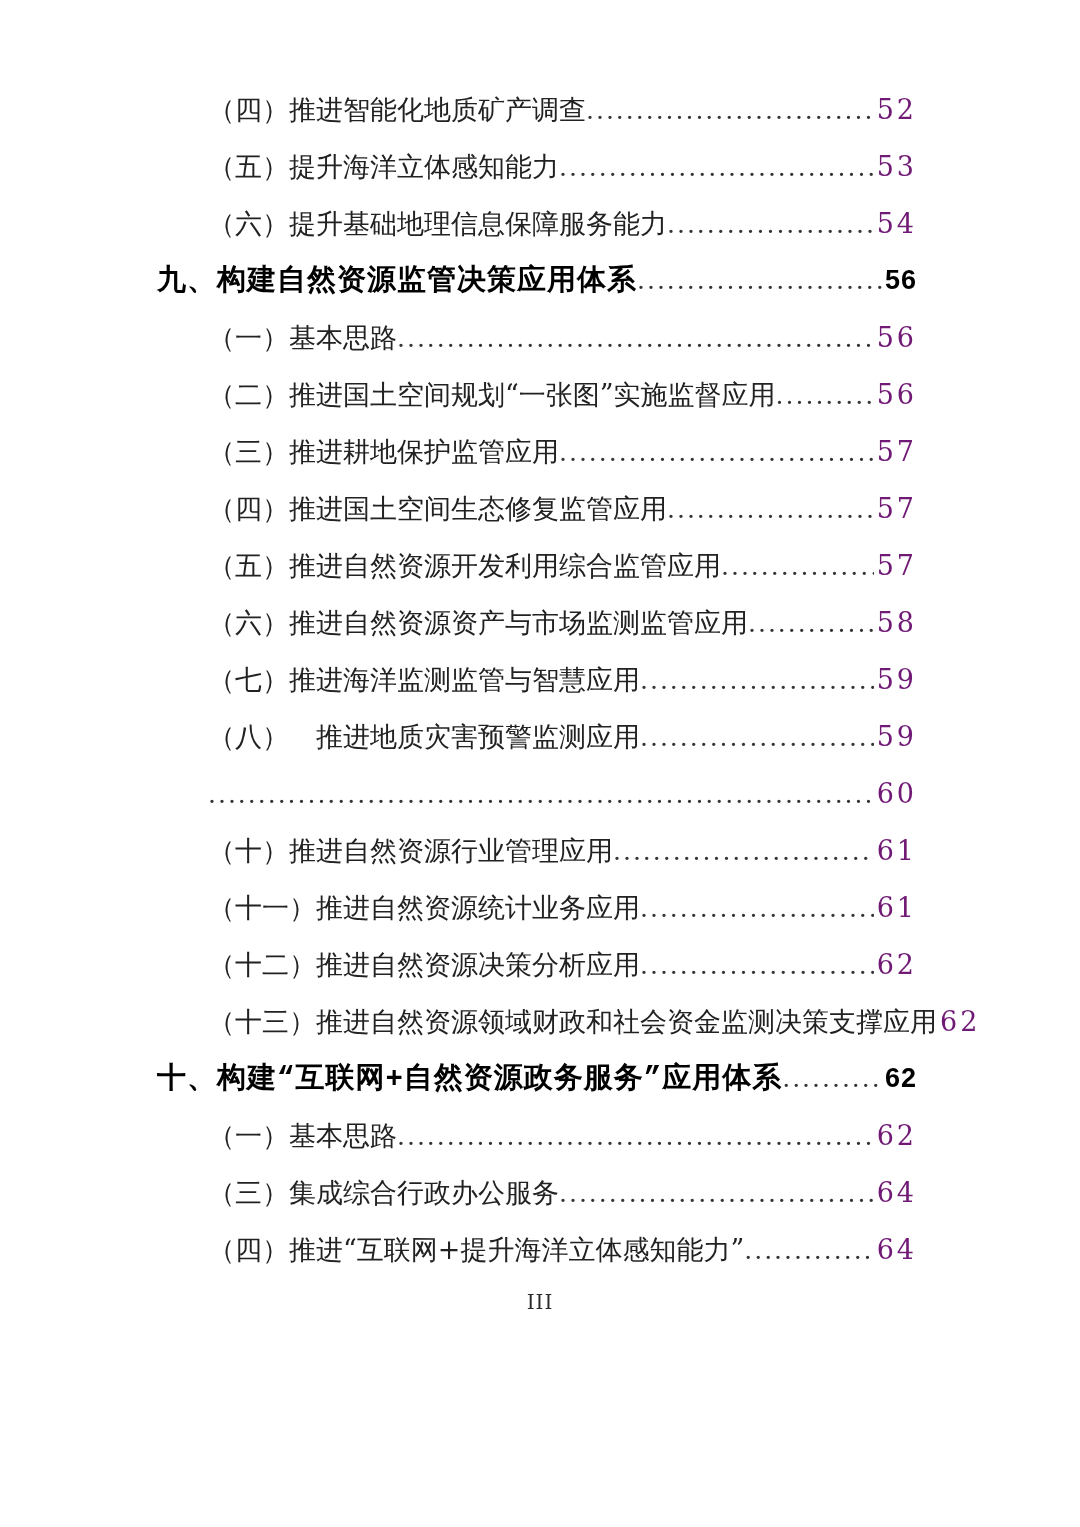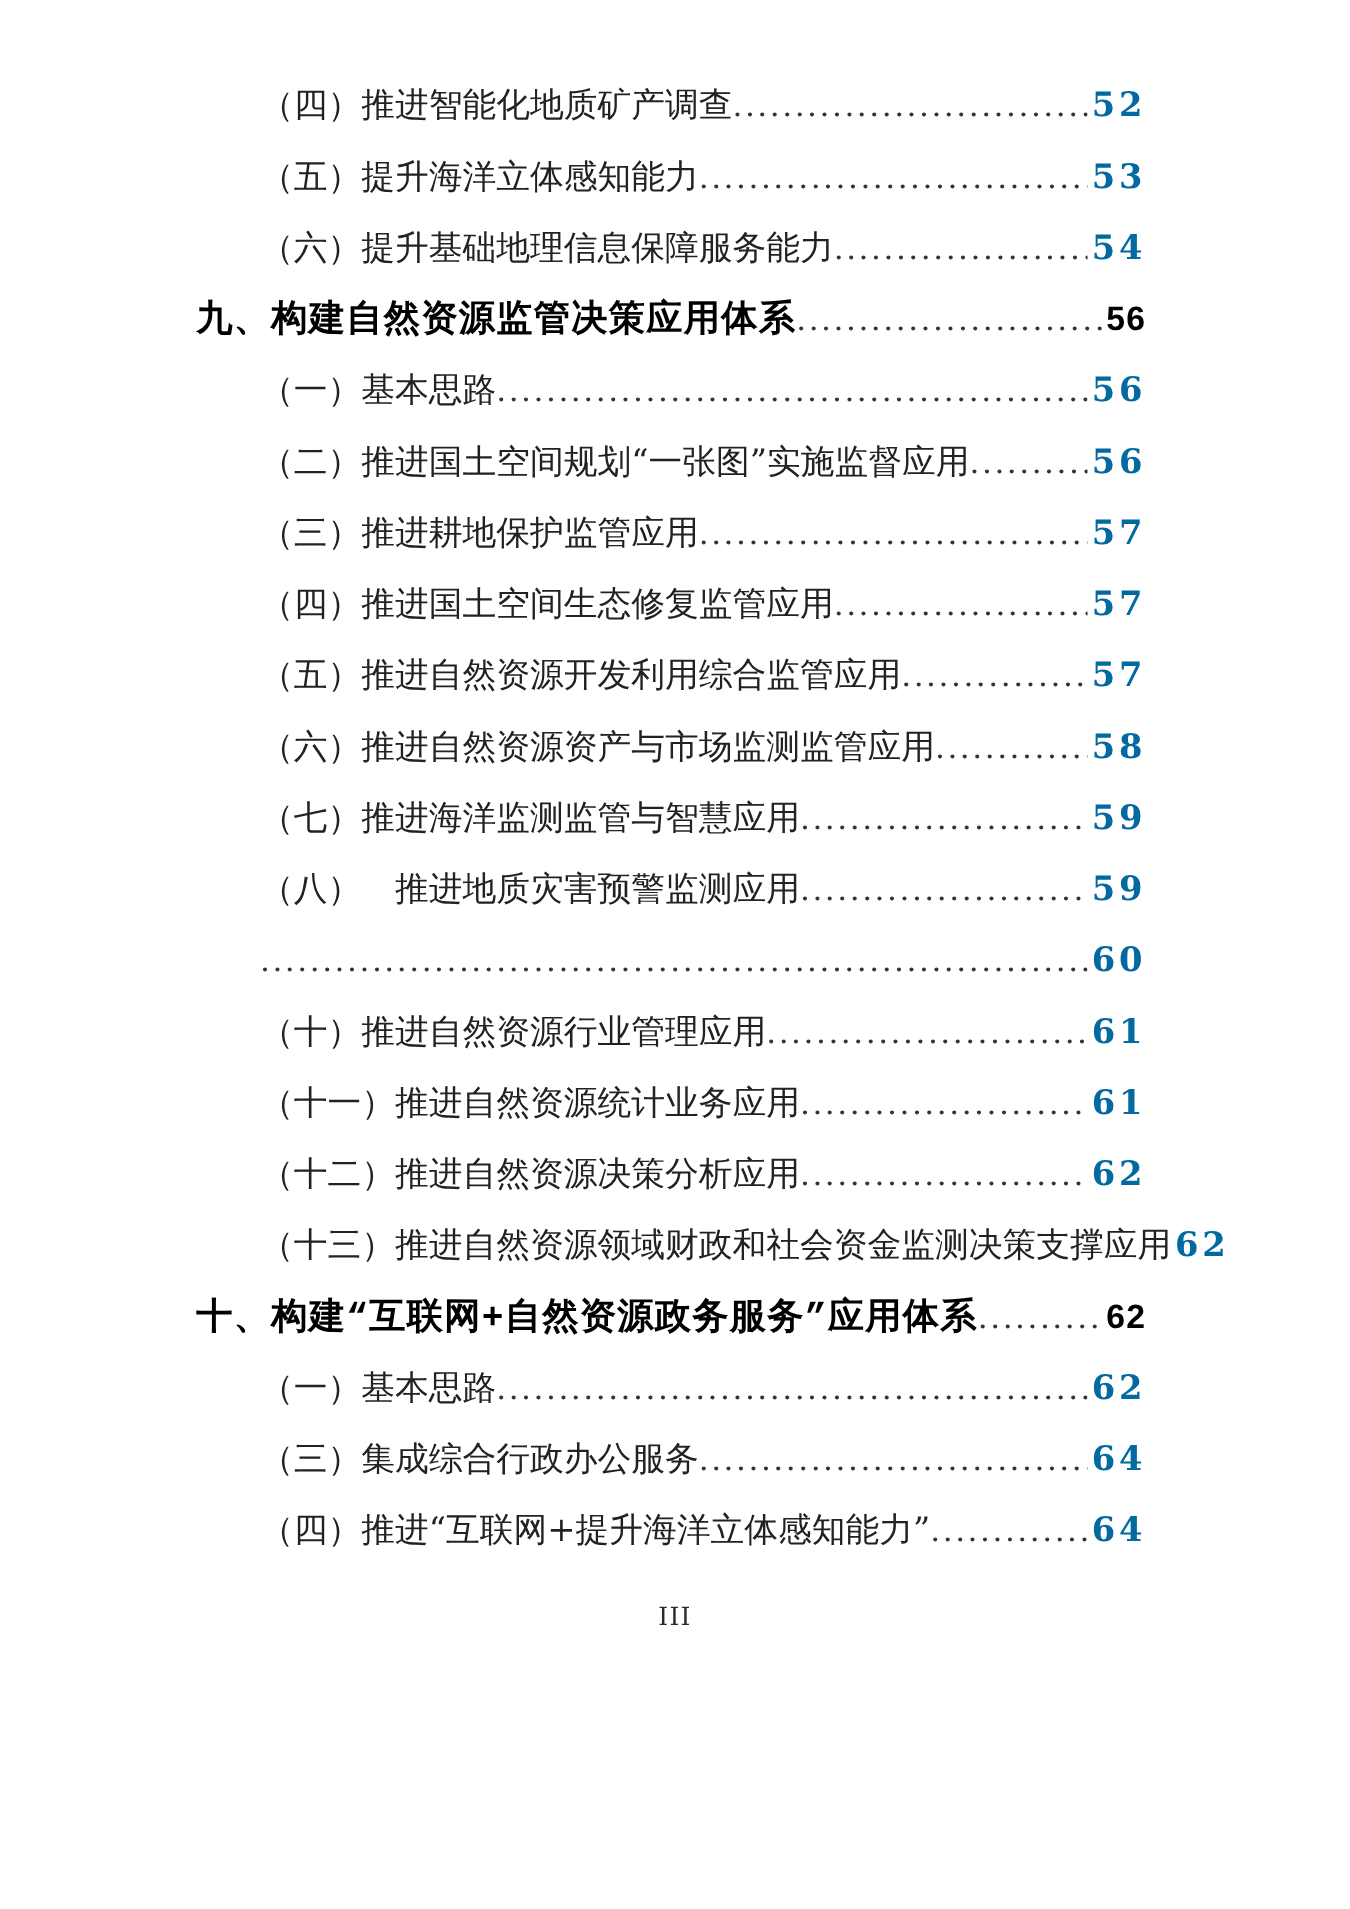--- a/index.html
+++ b/index.html
@@ -10,21 +10,21 @@
   .page {
     position: relative;
     width: 1080px;
     height: 1527px;
     margin: 0 auto;
     background: #ffffff;
     overflow: hidden;
     font-family: "DejaVu Serif", serif;
   }
   .toc {
-    padding: 56px 163px 0 157px;
+    padding: 81px 163px 0 157px;
   }
   .toc-row {
     display: flex;
     align-items: baseline;
     height: 57px;
     line-height: 57px;
     white-space: nowrap;
   }
   .toc-row.sub {
     padding-left: 51px;
@@ -58,32 +58,31 @@
     letter-spacing: 2px;
   }
   .pagenum {
     flex: 0 0 auto;
     margin-left: 3px;
   }
   .toc-row.sub .pagenum {
     font-family: "DejaVu Serif", serif;
     font-size: 27px;
     letter-spacing: 3px;
-    color: #0369a1;
-    font-weight: bold;
+    color: #701a75;
   }
   .toc-row.chapter .pagenum {
     font-family: "Liberation Sans", sans-serif;
     font-weight: 700;
     font-size: 27px;
     letter-spacing: 1px;
     color: #000000;
   }
   .footer {
-    margin-top: 28px;
+    margin-top: 12px;
     text-align: center;
   }
   .footer span {
     font-family: "DejaVu Serif", serif;
     font-size: 20px;
     color: #2b2b2b;
     letter-spacing: 1px;
   }
 </style>
 </head>

